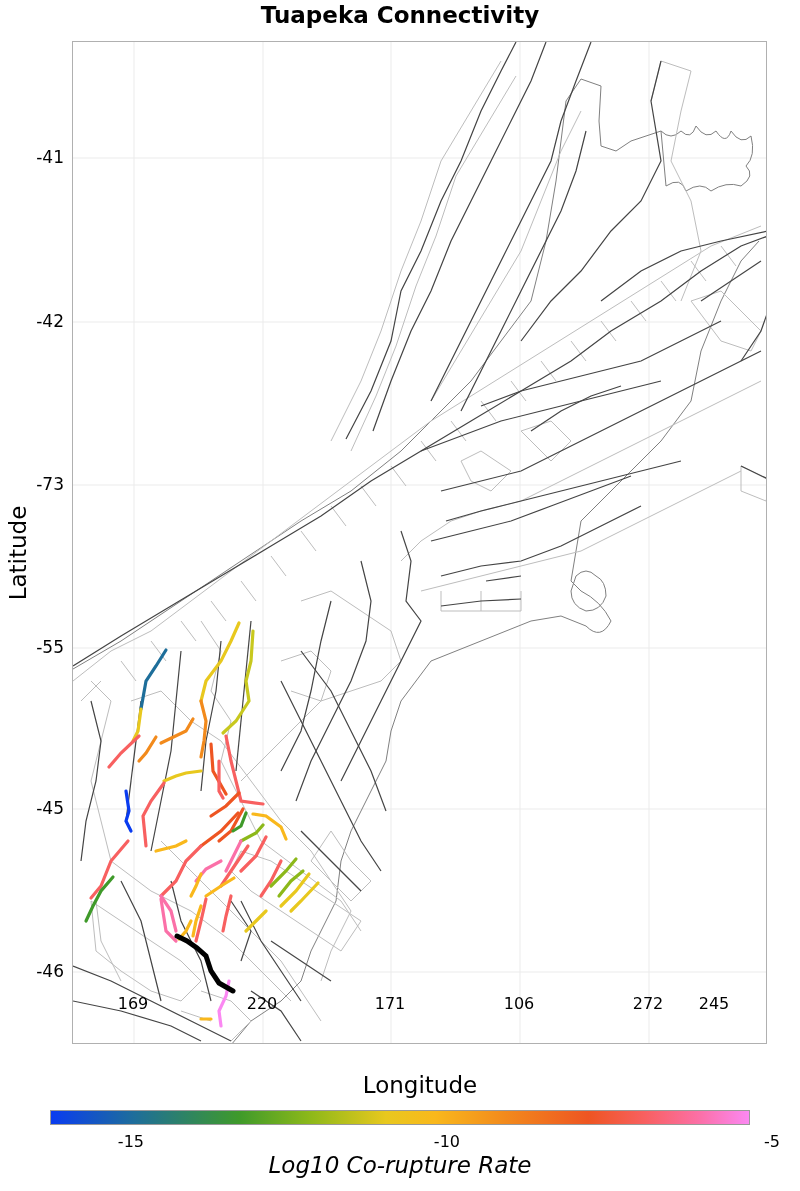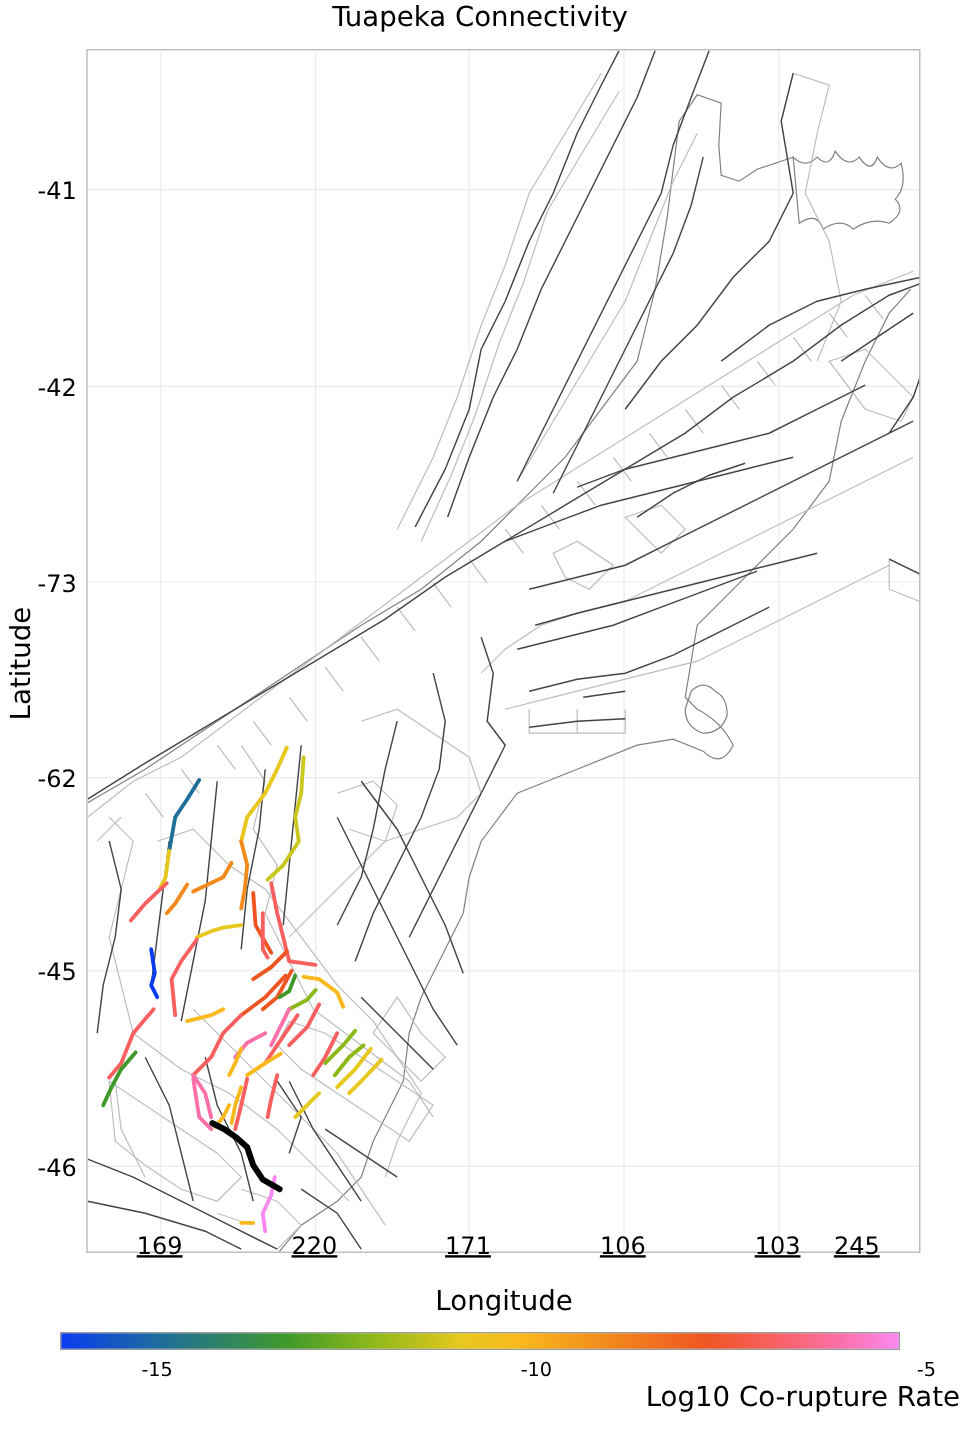--- a/index.html
+++ b/index.html
@@ -1,26 +1,26 @@
 <!DOCTYPE html>
 <html><head>
 <meta charset="utf-8">
 <style>
   html, body { margin:0; padding:0; background:#ffffff; }
   body { width:800px; height:1191px; position:relative; overflow:hidden; font-family:"DejaVu Sans", sans-serif; color:#000; }
-  .title { position:absolute; left:0; top:2px; width:800px; text-align:center; font-weight:normal; font-size:23px; }
+  .title { position:absolute; left:0; top:2px; width:800px; text-align:center; font-weight:bold; font-size:23px; }
   .plot { position:absolute; left:72px; top:41px; width:695px; height:1003px; border:1px solid #b0b0b0; box-sizing:border-box; background:#fff; overflow:hidden; }
   svg.map { position:absolute; left:0; top:0; }
-  .ytick { position:absolute; left:0; width:64px; text-align:right; font-size:20px; }
-  .xtick { position:absolute; top:1026px; width:60px; text-align:center; font-size:20px;text-decoration:underline; }
+  .ytick { position:absolute; left:0; width:64px; text-align:right; font-size:17px; }
+  .xtick { position:absolute; top:994px; width:60px; text-align:center; font-size:16px; }
   .ylabel { position:absolute; left:-42px; top:540px; width:120px; text-align:center; font-size:23px; transform:rotate(-90deg); }
   .xlabel { position:absolute; left:0; top:1072px; width:840px; text-align:center; font-size:23px; }
   .cbar { position:absolute; left:50px; top:1110px; width:700px; height:15px; border:1px solid #999; box-sizing:border-box; }
   .ctick { position:absolute; top:1132px; width:60px; text-align:right; font-size:16px; }
-  .clabel { position:absolute; left:0; top:1152px; width:800px; text-align:right; font-size:23px; }
+  .clabel { position:absolute; left:0; top:1152px; width:800px; text-align:center; font-size:23px;font-style:italic; }
 </style>
 </head>
 <body>
 
 <div class="title">Tuapeka Connectivity</div>
 
 <div class="plot">
 <svg class="map" width="695" height="1003" viewBox="72 41 695 1003">
 
   <g stroke="#ebebeb" stroke-width="1">
@@ -159,29 +159,29 @@
     <path d="M228,980 L225,995 L218,1010 L220,1025" stroke="#fb88f2"></path>
     <path d="M200,1018 L210,1018" stroke="#f9b81c"></path>
   </g>
   <path d="M176,935 L186,940 L196,947 L205,955 L210,970 L218,982 L232,990" fill="none" stroke="#000" stroke-width="5" stroke-linecap="round"></path>
 </svg>
 </div>
 
 <div class="ytick" style="top:147px">-41</div>
 <div class="ytick" style="top:311px">-42</div>
 <div class="ytick" style="top:474px">-73</div>
-<div class="ytick" style="top:637px">-62</div>
+<div class="ytick" style="top:637px">-55</div>
 <div class="ytick" style="top:798px">-45</div>
 <div class="ytick" style="top:961px">-46</div>
 
 <div class="xtick" style="left:103px">169</div>
 <div class="xtick" style="left:232px">220</div>
 <div class="xtick" style="left:360px">171</div>
 <div class="xtick" style="left:489px">106</div>
-<div class="xtick" style="left:618px">103</div>
+<div class="xtick" style="left:618px">272</div>
 <div class="xtick" style="left:684px">245</div>
 
 <div class="ylabel">Latitude</div>
 <div class="xlabel">Longitude</div>
 
 <div class="cbar" style="background:linear-gradient(to right,#0a3cf0 0%,#1e6e9a 12%,#3f9a2a 27%,#8cb81a 37%,#e8c81e 48%,#f9b81c 55%,#f28a1c 65%,#ee5522 77%,#f86060 85%,#fb70a8 93%,#fb88f2 100%);"></div>
 <div class="ctick" style="left:84px">-15</div>
 <div class="ctick" style="left:400px">-10</div>
 <div class="ctick" style="left:720px">-5</div>
 <div class="clabel">Log10 Co-rupture Rate</div>

